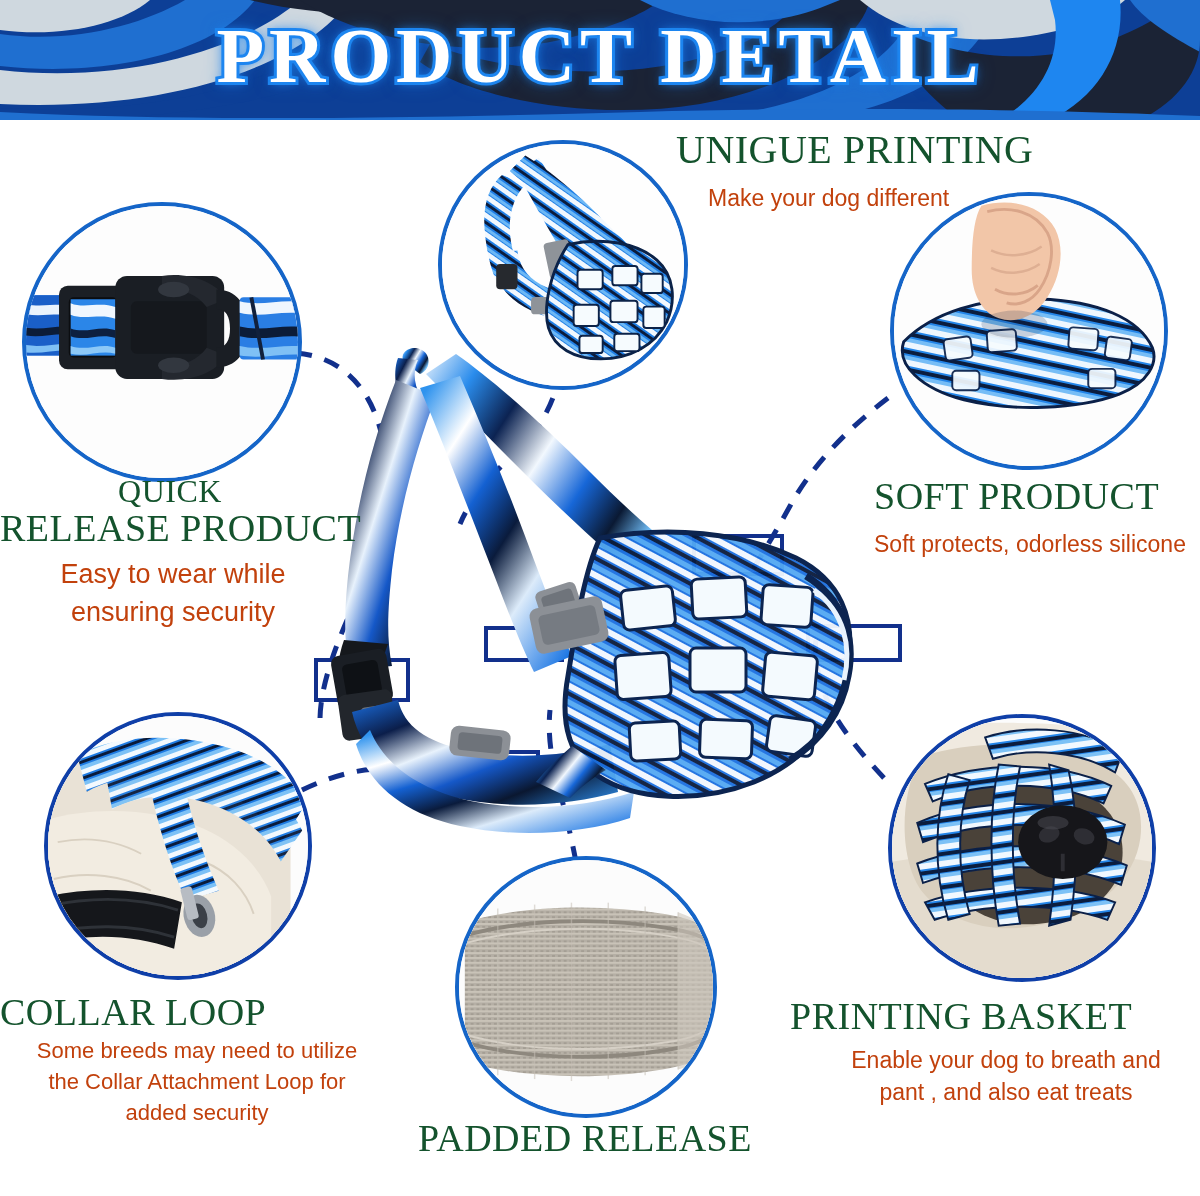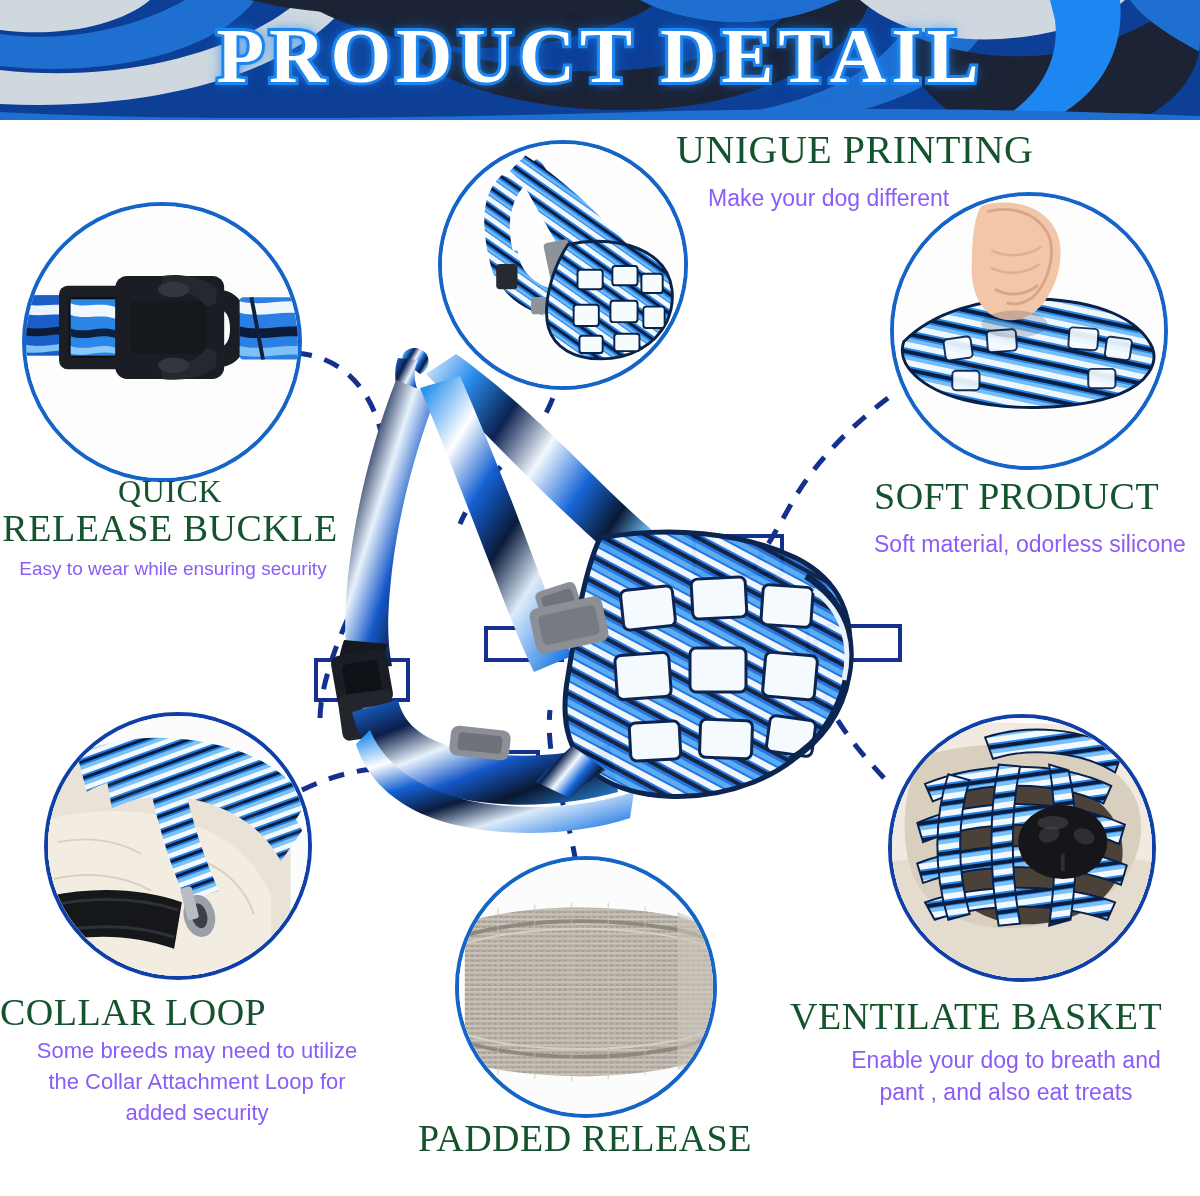--- a/index.html
+++ b/index.html
@@ -78,21 +78,21 @@
     font-family: "Liberation Serif", serif;
     font-weight: normal;
     color: #14532d;
     letter-spacing: 0.5px;
     line-height: 1.08;
     white-space: nowrap;
   }
   .feat-desc {
     position: absolute;
     font-family: "Liberation Sans", sans-serif;
-    color: #8b5cf6;
+    color: #c2410c;
     line-height: 1.4;
   }
 </style>
 </head>
 <body>
 
 <div id="page">
 
   <div id="header-band">
     <svg id="header-camo" viewBox="0 0 1200 120" preserveAspectRatio="none">
@@ -440,29 +440,29 @@
       <ellipse cx="166" cy="108" rx="16" ry="7" fill="#4A4A52" opacity="0.55"></ellipse>
 
       <path d="M96,20 C140,6 196,10 238,34 L230,56 C194,34 142,30 104,42 Z" fill="url(#cp6)" stroke="#0B2048" stroke-width="2"></path>
     </svg>
   </div>
 
   <div class="feat-title" style="left:676px; top:128px; font-size:40px;">UNIGUE PRINTING</div>
   <div class="feat-desc" style="left:708px; top:182px; font-size:23px;">Make your dog different</div>
 
   <div class="feat-title" style="left:0px; top:474px; width:340px; text-align:center; font-size:32px;">QUICK</div>
-  <div class="feat-title" style="left:0px; top:508px; width:340px; text-align:center; font-size:38px;">RELEASE BUCKLE</div>
-  <div class="feat-desc" style="left:14px; top:556px; width:318px; text-align:center; font-size:19px;">Easy to wear while ensuring security</div>
+  <div class="feat-title" style="left:0px; top:508px; width:340px; text-align:center; font-size:38px;">RELEASE PRODUCT</div>
+  <div class="feat-desc" style="left:14px; top:556px; width:318px; text-align:center; font-size:27px;">Easy to wear while ensuring security</div>
 
   <div class="feat-title" style="left:874px; top:476px; font-size:38px;">SOFT PRODUCT</div>
-  <div class="feat-desc" style="left:874px; top:528px; font-size:23px;">Soft material, odorless silicone</div>
+  <div class="feat-desc" style="left:874px; top:528px; font-size:23px;">Soft protects, odorless silicone</div>
 
   <div class="feat-title" style="left:0px; top:992px; width:390px; font-size:38px;">COLLAR LOOP</div>
   <div class="feat-desc" style="left:22px; top:1036px; width:350px; text-align:center; font-size:22px;">Some breeds may need to utilize the Collar Attachment Loop for added security</div>
 
   <div class="feat-title" style="left:410px; top:1118px; width:350px; text-align:center; font-size:38px;">PADDED RELEASE</div>
   <div class="feat-desc" style="left:220px; top:1158px; width:760px; text-align:center; font-size:23px;">
   </div>
 
-  <div class="feat-title" style="left:790px; top:996px; font-size:38px;">VENTILATE BASKET</div>
+  <div class="feat-title" style="left:790px; top:996px; font-size:38px;">PRINTING BASKET</div>
   <div class="feat-desc" style="left:836px; top:1044px; width:340px; text-align:center; font-size:23px;">Enable your dog to breath and pant , and also eat treats</div>
 
 </div>
 
 </body></html>

